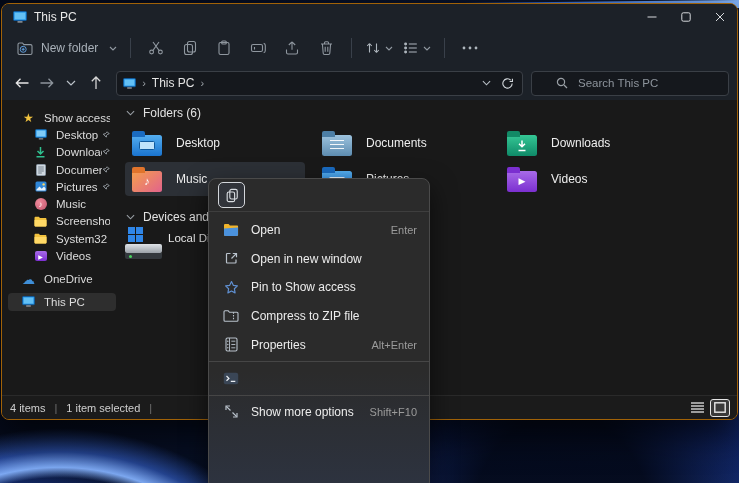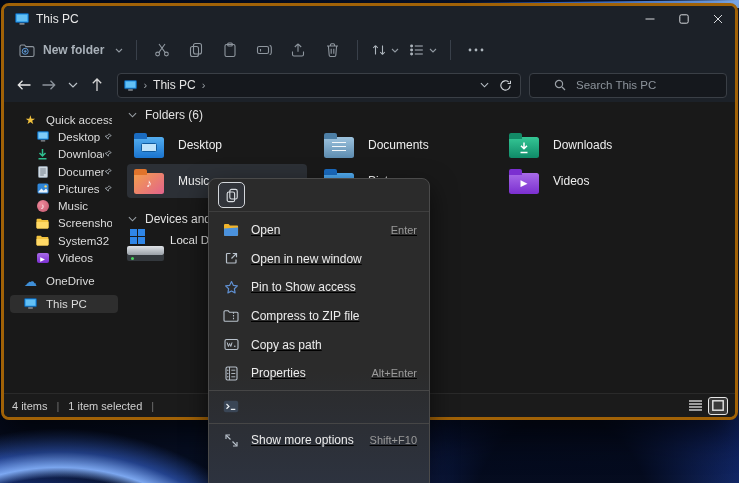--- a/index.html
+++ b/index.html
@@ -15,31 +15,31 @@
       radial-gradient(ellipse 320px 380px at 76% 108%, rgba(3,8,22,.9) 28%, rgba(3,8,22,0) 62%),
       radial-gradient(ellipse 760px 560px at 90% 140%, rgba(45,90,210,.7) 16%, rgba(18,42,130,.55) 44%, rgba(6,14,45,0) 68%),
       radial-gradient(ellipse 420px 300px at 60% 128%, rgba(90,140,245,.45) 28%, transparent 60%),
       linear-gradient(100deg,#040918 0%,#071026 45%,#0b1835 100%);}
   .wedge{position:absolute;top:0;left:300px;width:439px;height:8px;
     background:linear-gradient(90deg, rgba(30,60,140,0), #2e64c8 55%, #82b2f6 100%);
     clip-path:polygon(0 60%,100% 0,100% 100%,0 100%);}
 
   
   .window{position:absolute;left:1px;top:3px;width:737px;height:417px;background:#191919;
-    border-radius:8px;box-shadow:0 14px 34px rgba(0,0,0,.65);overflow:hidden;border:3px solid #a16207;}
+    border-radius:8px;box-shadow:0 14px 34px rgba(0,0,0,.65);overflow:hidden;border:1px solid #a16207;}
   .chrome{position:absolute;left:0;top:0;right:0;height:96px;background:#1c2128;}
 
   
   .titlebar{position:absolute;left:0;top:0;right:0;height:26px;display:flex;align-items:center;padding-left:11px;}
   .titlebar .ttl{color:#e9e9e9;font-size:12px;margin-left:7px;}
   .wctrls{margin-left:auto;display:flex;height:100%;}
   .wbtn{width:34px;height:100%;display:flex;align-items:center;justify-content:center;color:#d7dadd;}
 
   
-  .toolbar{position:absolute;left:0;top:26px;right:0;height:36px;display:flex;align-items:center;padding:0 10px;font-weight:bold;}
+  .toolbar{position:absolute;left:0;top:26px;right:0;height:36px;display:flex;align-items:center;padding:0 10px;}
   .tbtn{height:28px;display:flex;align-items:center;justify-content:center;border-radius:4px;padding:0 5px;}
   .tbtn.icon{width:30px;margin:0 2px;}
   .nf-label{color:#a9b1b9;font-size:12px;margin:0 7px 0 7px;}
   .tsep{width:1px;height:20px;background:#39404a;margin:0 8px;}
   .chev{margin-left:4px;}
 
   
   .navrow{position:absolute;left:0;top:62px;right:0;height:34px;display:flex;align-items:center;padding:0 8px;}
   .nbtn{width:25px;height:26px;display:flex;align-items:center;justify-content:center;border-radius:4px;}
   .addrbar{width:414px;height:25px;margin-left:8px;background:#15181d;border:1px solid #3a3f46;border-radius:4px;
@@ -102,21 +102,21 @@
   .sb-right{margin-left:auto;display:flex;gap:5px;align-items:center;}
   .vbtn{width:18px;height:16px;display:flex;align-items:center;justify-content:center;border-radius:2px;}
   .vbtn.sel{outline:1.5px solid #e6e6e6;background:#3a3a3a;}
 
   
   .ctxmenu{position:absolute;left:208px;top:178px;width:222px;height:312px;z-index:50;
     background:linear-gradient(180deg,#2b2b2b 0%,#2b2b2b 62%,#2d3340 100%);
     border:1px solid #4a4a4a;border-radius:8px;box-shadow:0 10px 26px rgba(0,0,0,.6);overflow:hidden;}
   .minibar{height:33px;border-bottom:1px solid #3e3e3e;display:flex;align-items:center;padding-left:9px;}
   .qbtn{width:27px;height:26px;border:1.5px solid #d3d6da;border-radius:5px;display:flex;align-items:center;justify-content:center;background:#31343a;}
-  .mlist{padding-top:4px;text-decoration:underline;}
+  .mlist{padding-top:4px;}
   .mi{height:28.6px;display:flex;align-items:center;padding:0 12px 0 14px;}
   .mi .mic{width:16px;display:flex;justify-content:center;flex:none;}
   .mi .mlabel{color:#ececec;font-size:12px;margin-left:12px;}
   .mi .msc{margin-left:auto;color:#9b9b9b;font-size:11px;}
   .msep{height:1px;background:#464646;margin:2px 0;}
 
   svg{display:block;}
 </style>
 </head>
 <body>
@@ -302,21 +302,21 @@
       </div>
     </div>
 
     <div class="winbody">
       <div class="sidebar">
 
         <div class="srow">
           <span class="sic">
               <span style="color:#f2c23e;font-size:12px;line-height:1;">★</span>
             </span>
-          <span class="slabel">Quick access</span>
+          <span class="slabel">Show access</span>
         </div>
 
         <div class="srow ind">
           <span class="sic">
               <svg width="12" height="11" viewBox="0 0 12 11">
                 <rect x="0.5" y="0.5" width="11" height="8" rx="1" fill="#2f9be8" stroke="#145f9e"></rect>
                 <rect x="1.6" y="1.6" width="8.8" height="5.8" fill="#7fcbf7"></rect>
                 <rect x="3.8" y="9.2" width="4.4" height="1.3" fill="#8a9097"></rect>
               </svg>
             </span>
@@ -589,31 +589,20 @@
         <span class="mic">
             <svg width="16" height="14" viewBox="0 0 16 14" fill="none" stroke="#b9c2cc" stroke-width="1.1">
               <path d="M1 2.8c0-.6.4-1 1-1h3.2l1.3 1.5H14c.6 0 1 .4 1 1v7c0 .6-.4 1-1 1H2c-.6 0-1-.4-1-1z"></path>
               <path d="M10.5 3.3v1.4M10.5 6v1.4M10.5 8.8v1.4" stroke-dasharray="1.4 1.2"></path>
             </svg>
           </span>
         <span class="mlabel">Compress to ZIP file</span>
         <span class="msc"></span>
       </div>
 
-      <div class="mi">
-        <span class="mic">
-            <svg width="15" height="13" viewBox="0 0 15 13" fill="none" stroke="#b9c2cc" stroke-width="1.1">
-              <rect x="1" y="1.5" width="13" height="10" rx="1.5"></rect>
-              <path d="M3.2 4.5l1.2 4 1.2-3 1.2 3 1.2-4" stroke-width="1"></path>
-              <circle cx="10.8" cy="8.3" r="0.8" fill="#b9c2cc" stroke="none"></circle>
-            </svg>
-          </span>
-        <span class="mlabel">Copy as path</span>
-        <span class="msc"></span>
-      </div>
 
       <div class="mi">
         <span class="mic">
             <svg width="13" height="15" viewBox="0 0 13 15" fill="none" stroke="#b9c2cc" stroke-width="1.1">
               <rect x="1" y="1" width="11" height="13" rx="1.5"></rect>
               <path d="M4.5 1v13" stroke-width="0.9"></path>
               <path d="M6.3 4.2h4M6.3 7.5h4M6.3 10.8h4" stroke-width="0.9"></path>
               <circle cx="2.8" cy="4.2" r="0.7" fill="#b9c2cc" stroke="none"></circle>
               <circle cx="2.8" cy="7.5" r="0.7" fill="#b9c2cc" stroke="none"></circle>
               <circle cx="2.8" cy="10.8" r="0.7" fill="#b9c2cc" stroke="none"></circle>

